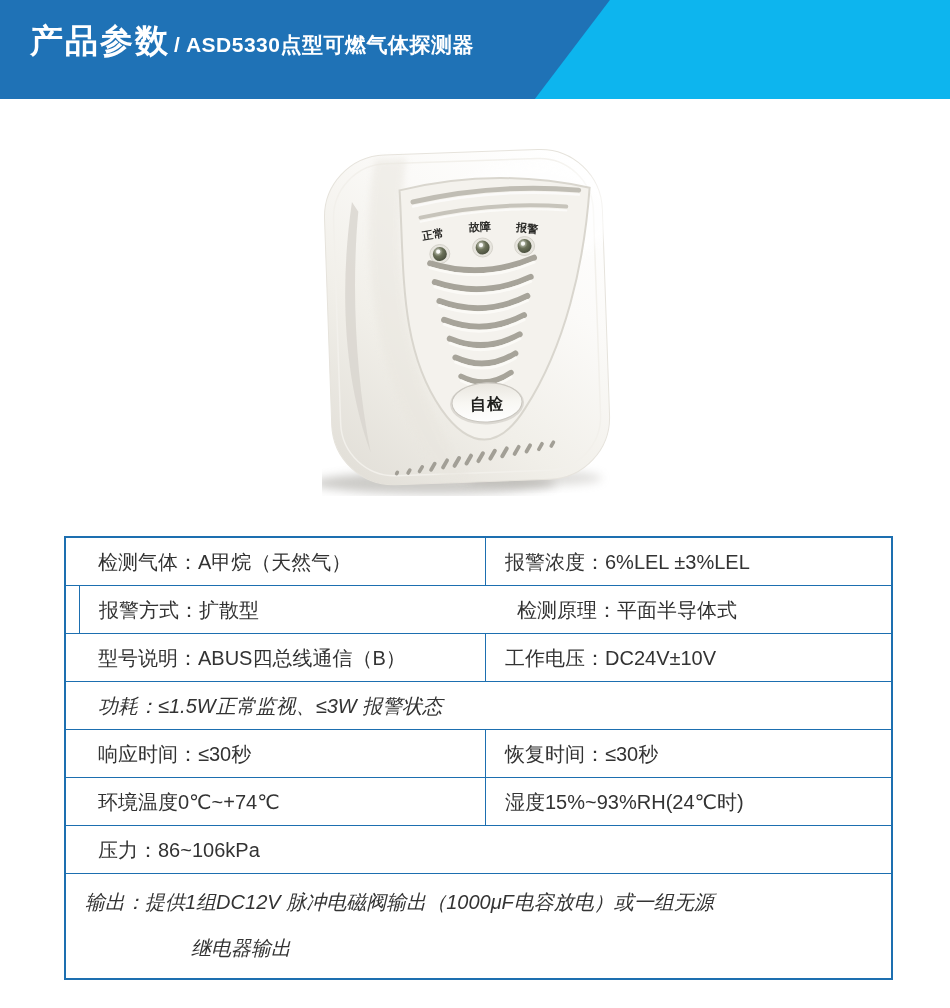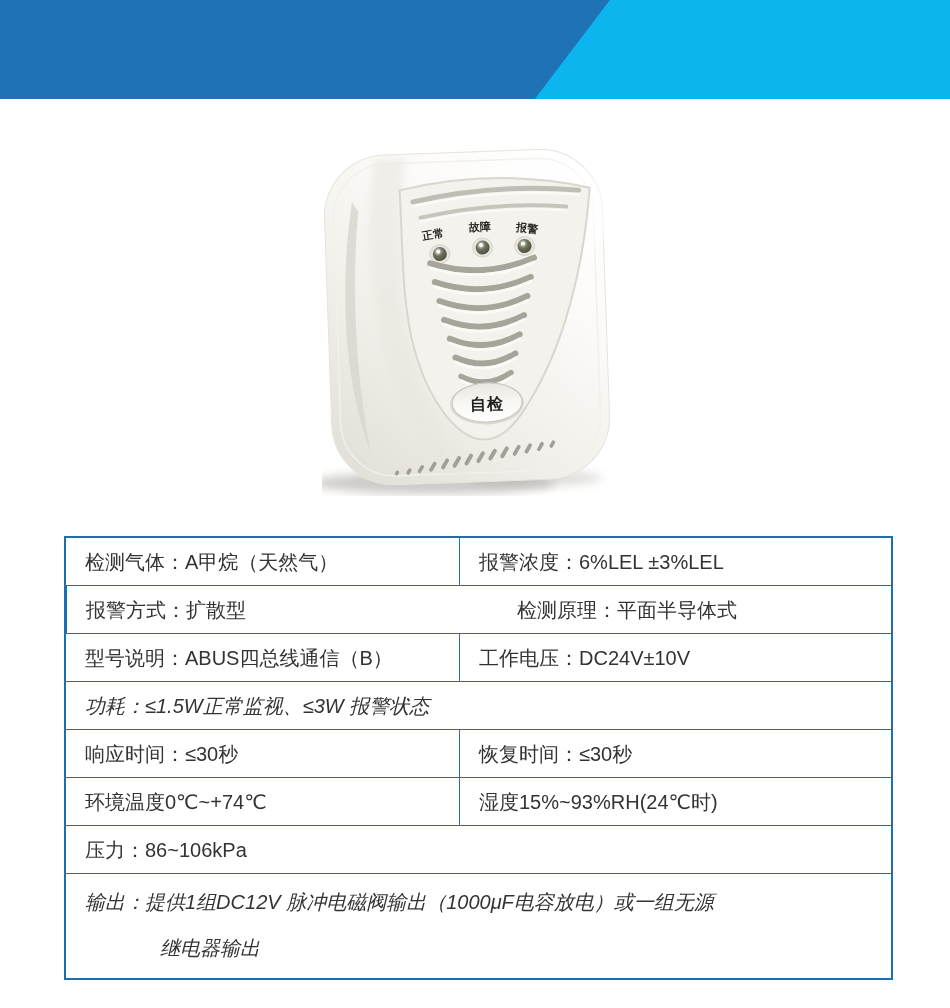--- a/index.html
+++ b/index.html
@@ -18,35 +18,39 @@
   .banner-sub{font-size:21px;font-weight:bold;margin-left:4px;letter-spacing:0.5px;}
   
   .device{position:absolute;left:322px;top:146px;width:290px;height:350px;}
   .device svg{display:block;width:100%;height:100%;}
   
   .spec{position:absolute;left:64px;top:536px;width:829px;box-sizing:border-box;
     border:2px solid var(--table_border,#1d6fb0);color:var(--text,#333333);
     font-size:20px;line-height:1;background:#fff;}
   .row{display:flex;height:47px;border-top:1px solid var(--table_border,#1d6fb0);}
   .row:first-child{border-top:none;}
-  .cell{display:flex;align-items:center;padding-left:19px;box-sizing:border-box;white-space:nowrap;overflow:hidden;}
+  .cell{display:flex;align-items:center;padding-left:19px;box-sizing:border-box;white-space:nowrap;overflow:hidden;margin-left:13px;}
   .cell.left{width:393px;flex:none;}
   .cell.right{flex:1;border-left:1px solid var(--table_border,#1d6fb0);}
   .row.full .cell{flex:1;border-left:none;font-style:italic;}
   .row.output{display:block;height:auto;padding:5px 0 7px 0;font-style:italic;}
   .row.output .line1{padding-left:19px;line-height:46px;white-space:nowrap;}
-  .row.output .line2{padding-left:94px;line-height:46px;white-space:nowrap;}
+  .row.output .line2{padding-left:94px;line-height:46px;white-space:nowrap;margin-left:31px;}
 </style>
 </head>
 <body>
 
 <div class="page">
 
   <div class="banner">
     <div class="banner-dark"></div>
+    <div class="banner-text">
+      <span class="banner-title">产品参数</span>
+      <span class="banner-sub">/ ASD5330点型可燃气体探测器</span>
+    </div>
   </div>
 
   <div class="device">
     <svg viewBox="0 0 290 350" xmlns="http://www.w3.org/2000/svg">
       <defs>
         <linearGradient id="bodyGrad" x1="0.1" y1="1" x2="0.85" y2="0">
           <stop offset="0" stop-color="#e2dfd8"></stop>
           <stop offset="0.35" stop-color="#f1efe9"></stop>
           <stop offset="0.7" stop-color="#fbfaf8"></stop>
           <stop offset="1" stop-color="#ffffff"></stop>

